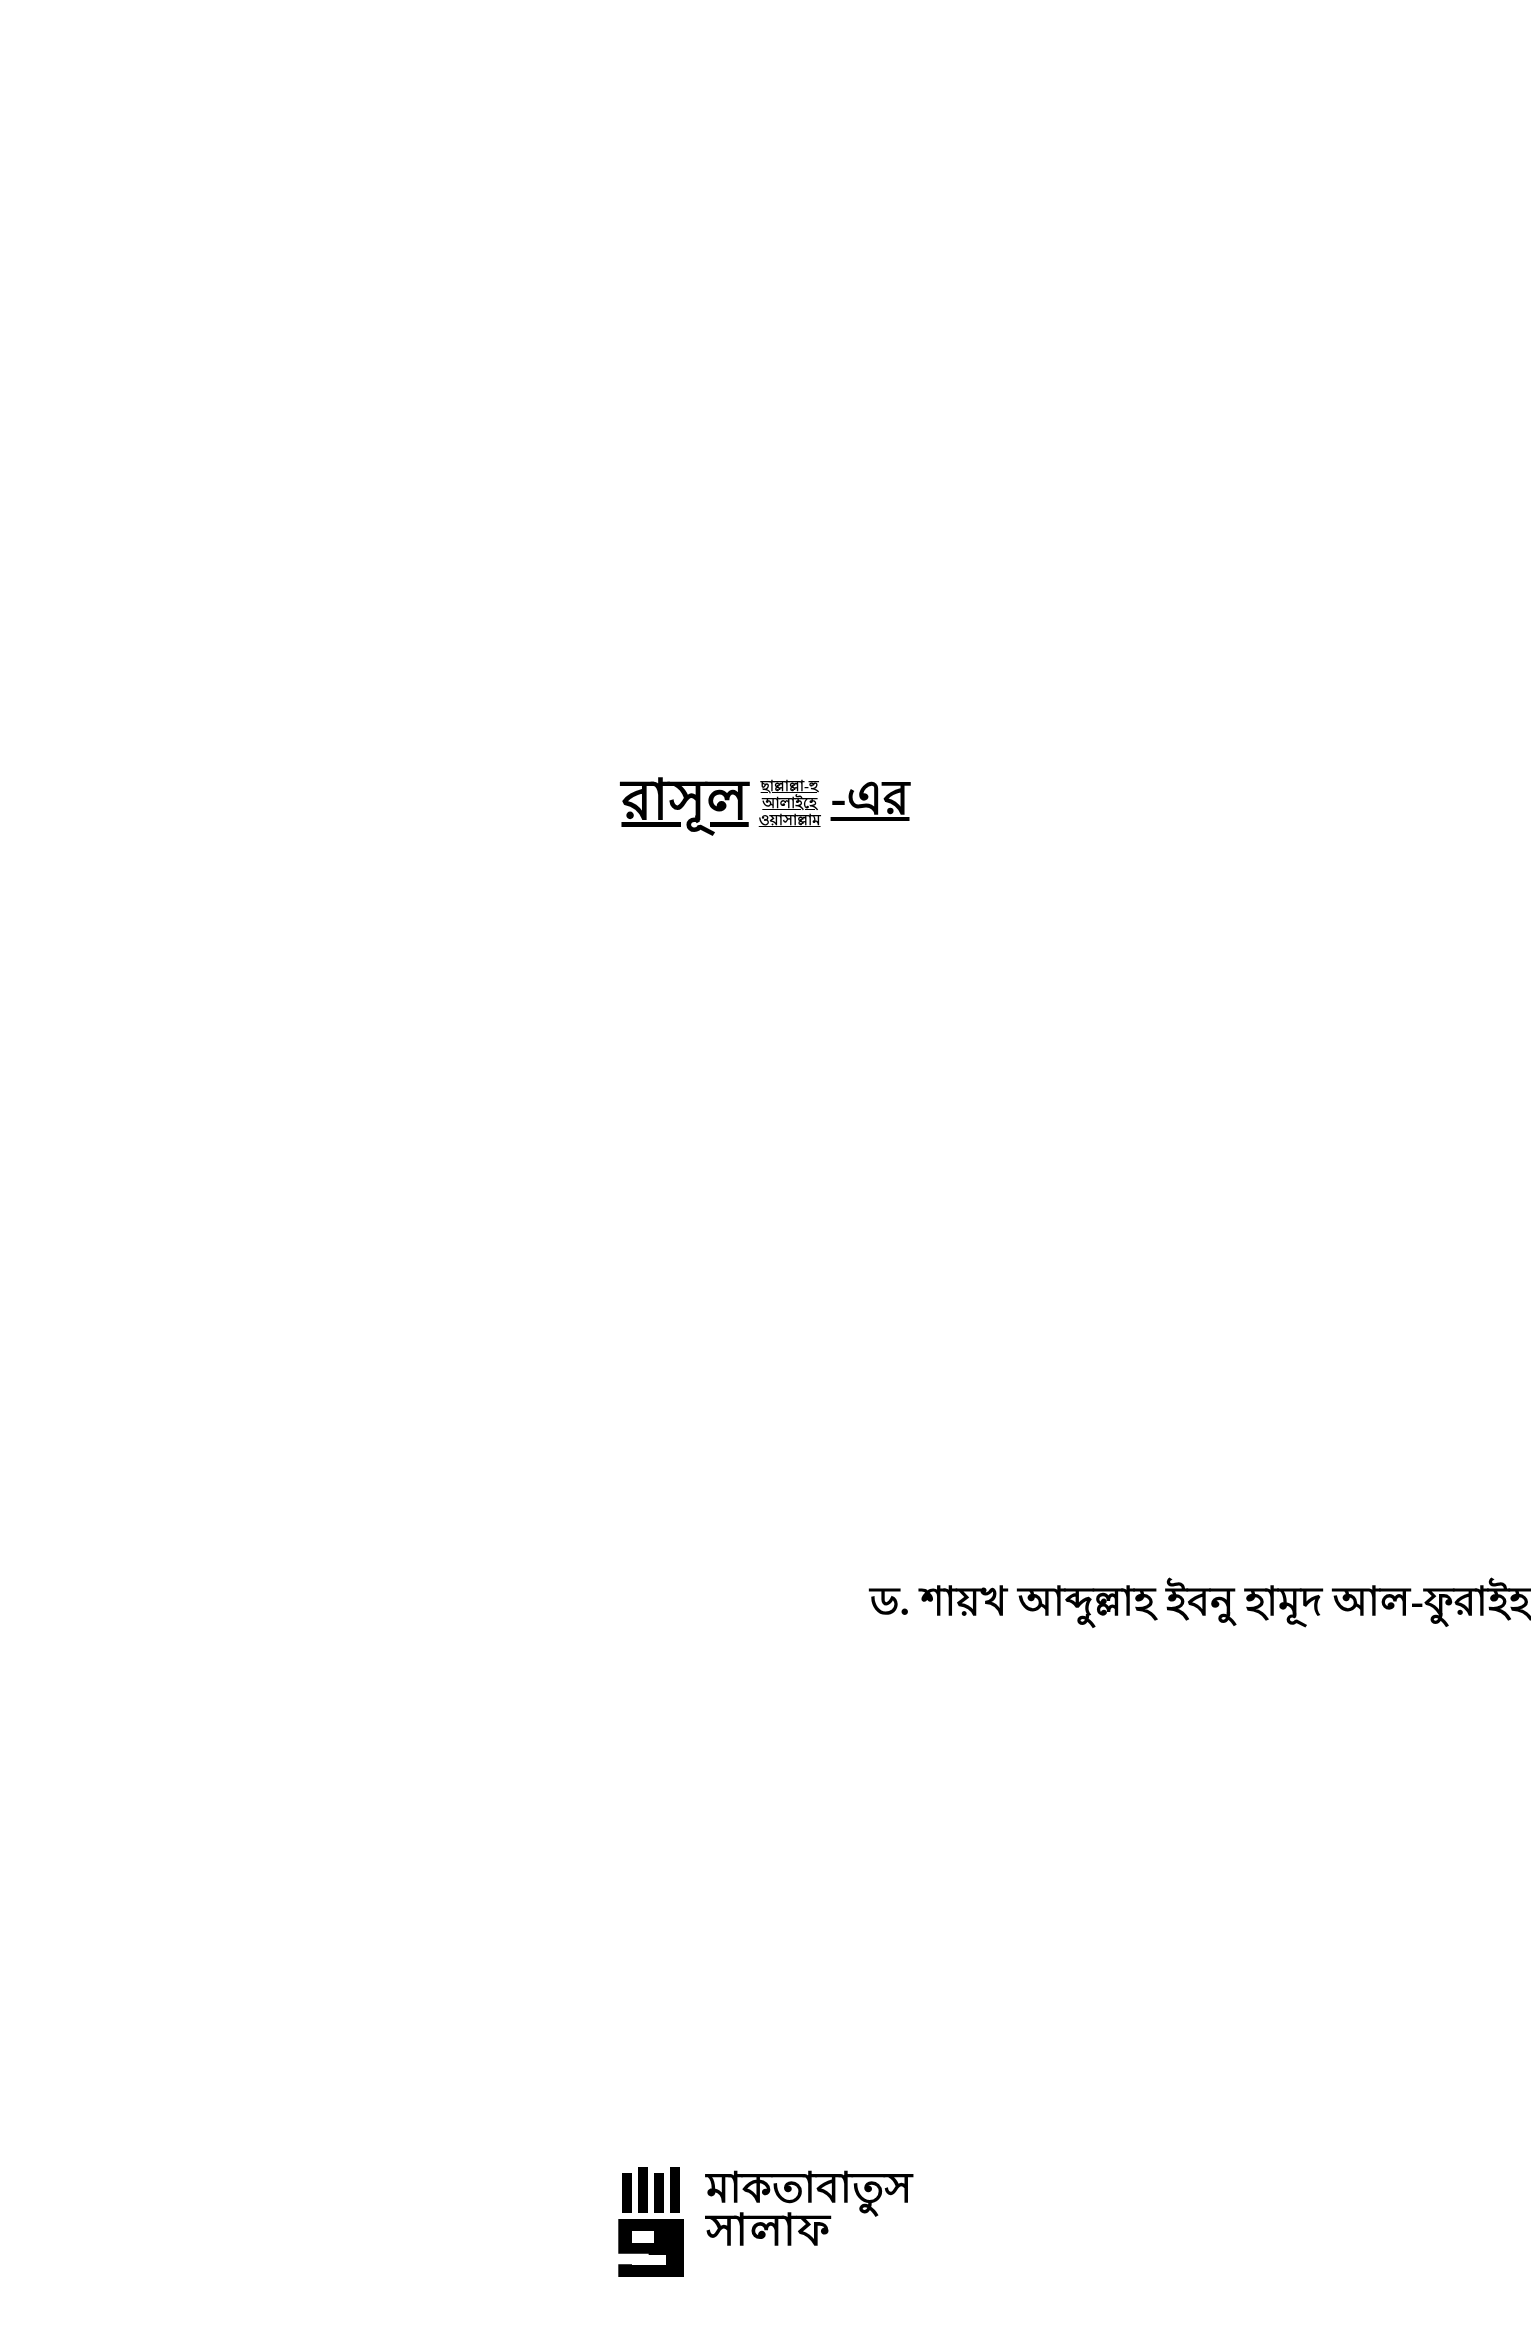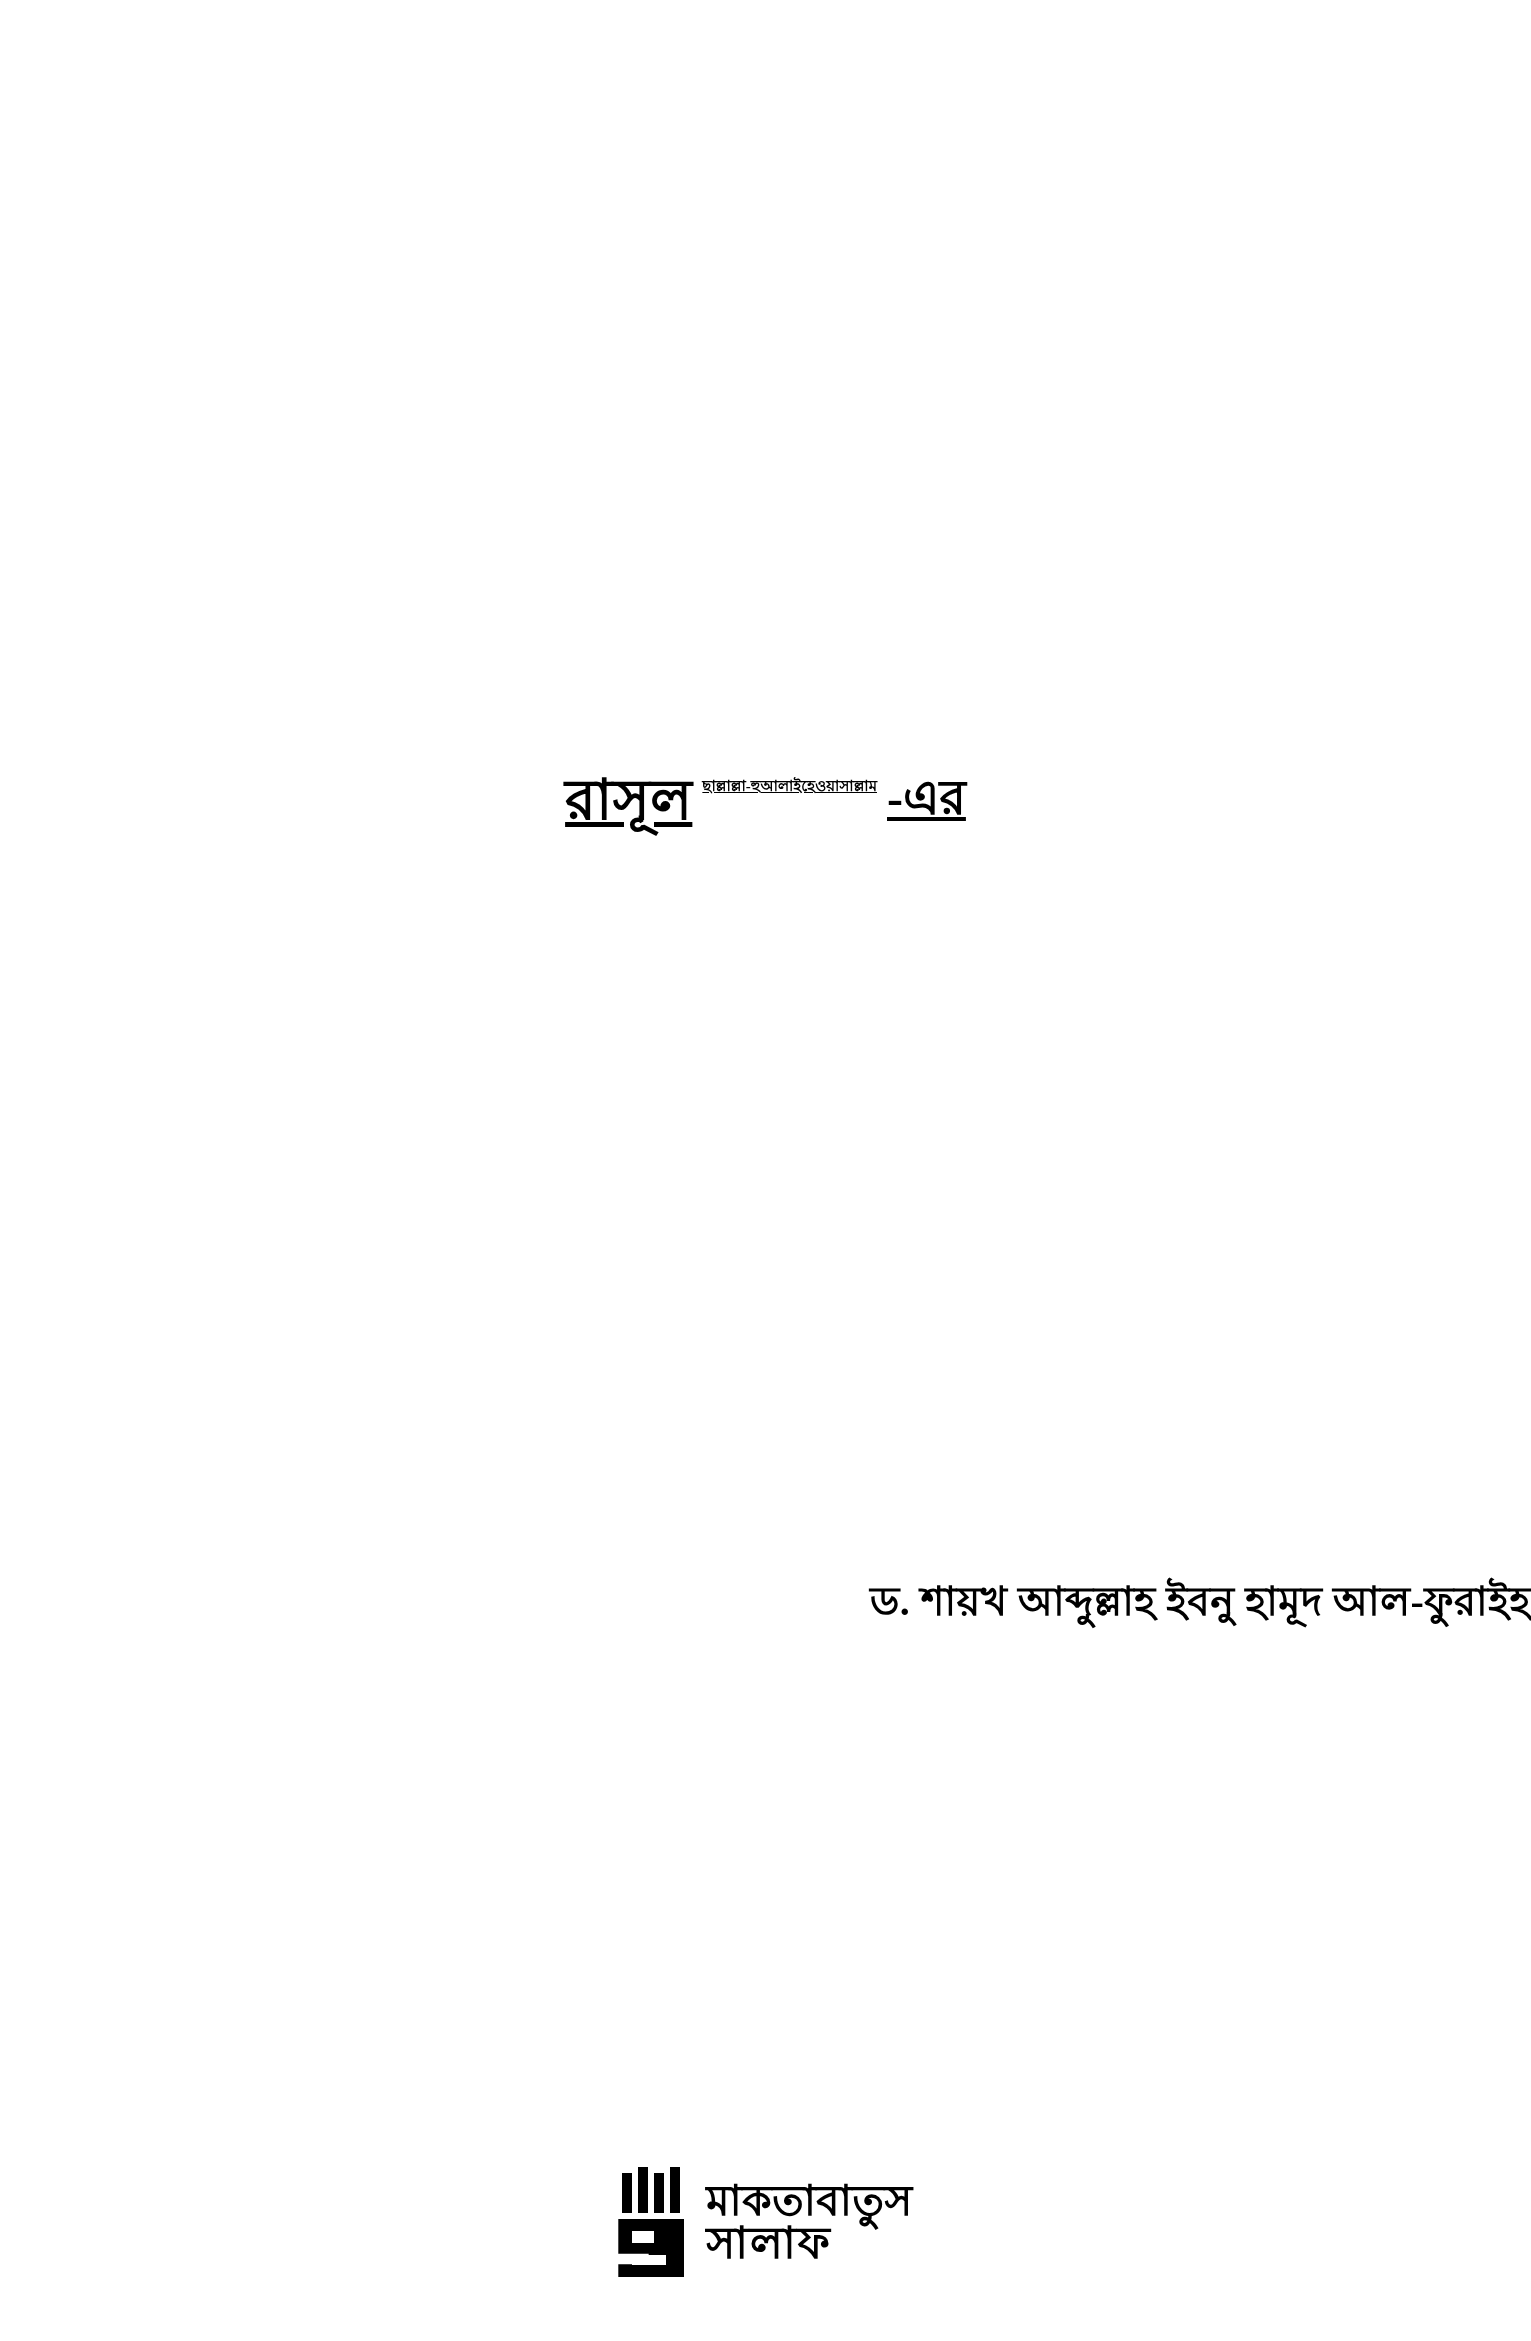--- a/index.html
+++ b/index.html
@@ -43,20 +43,21 @@
   .title-word {
     font-size: 56px;
     font-weight: bold;
     letter-spacing: 0.5px;
     font-family: "Liberation Serif", "DejaVu Sans", serif;
     line-height: 1.1;
   }
 
   .honorific {
     display: flex;
+    flex-direction: column;
     align-items: center;
     justify-content: space-between;
     font-size: 15px;
     line-height: 1.12;
     font-weight: bold;
     font-family: "Liberation Serif", "DejaVu Sans", serif;
     padding-top: 8px;
     white-space: nowrap;
   }
 
@@ -90,21 +91,20 @@
     letter-spacing: 0.5px;
   }
 
   
   .publisher {
     position: absolute;
     bottom: 62px;
     left: 0;
     width: 100%;
     display: flex;
-    align-items: center;
     justify-content: center;
     gap: 14px;
   }
 
   .logo-mark {
     width: 74px;
     height: 112px;
     position: relative;
     flex: 0 0 auto;
   }

